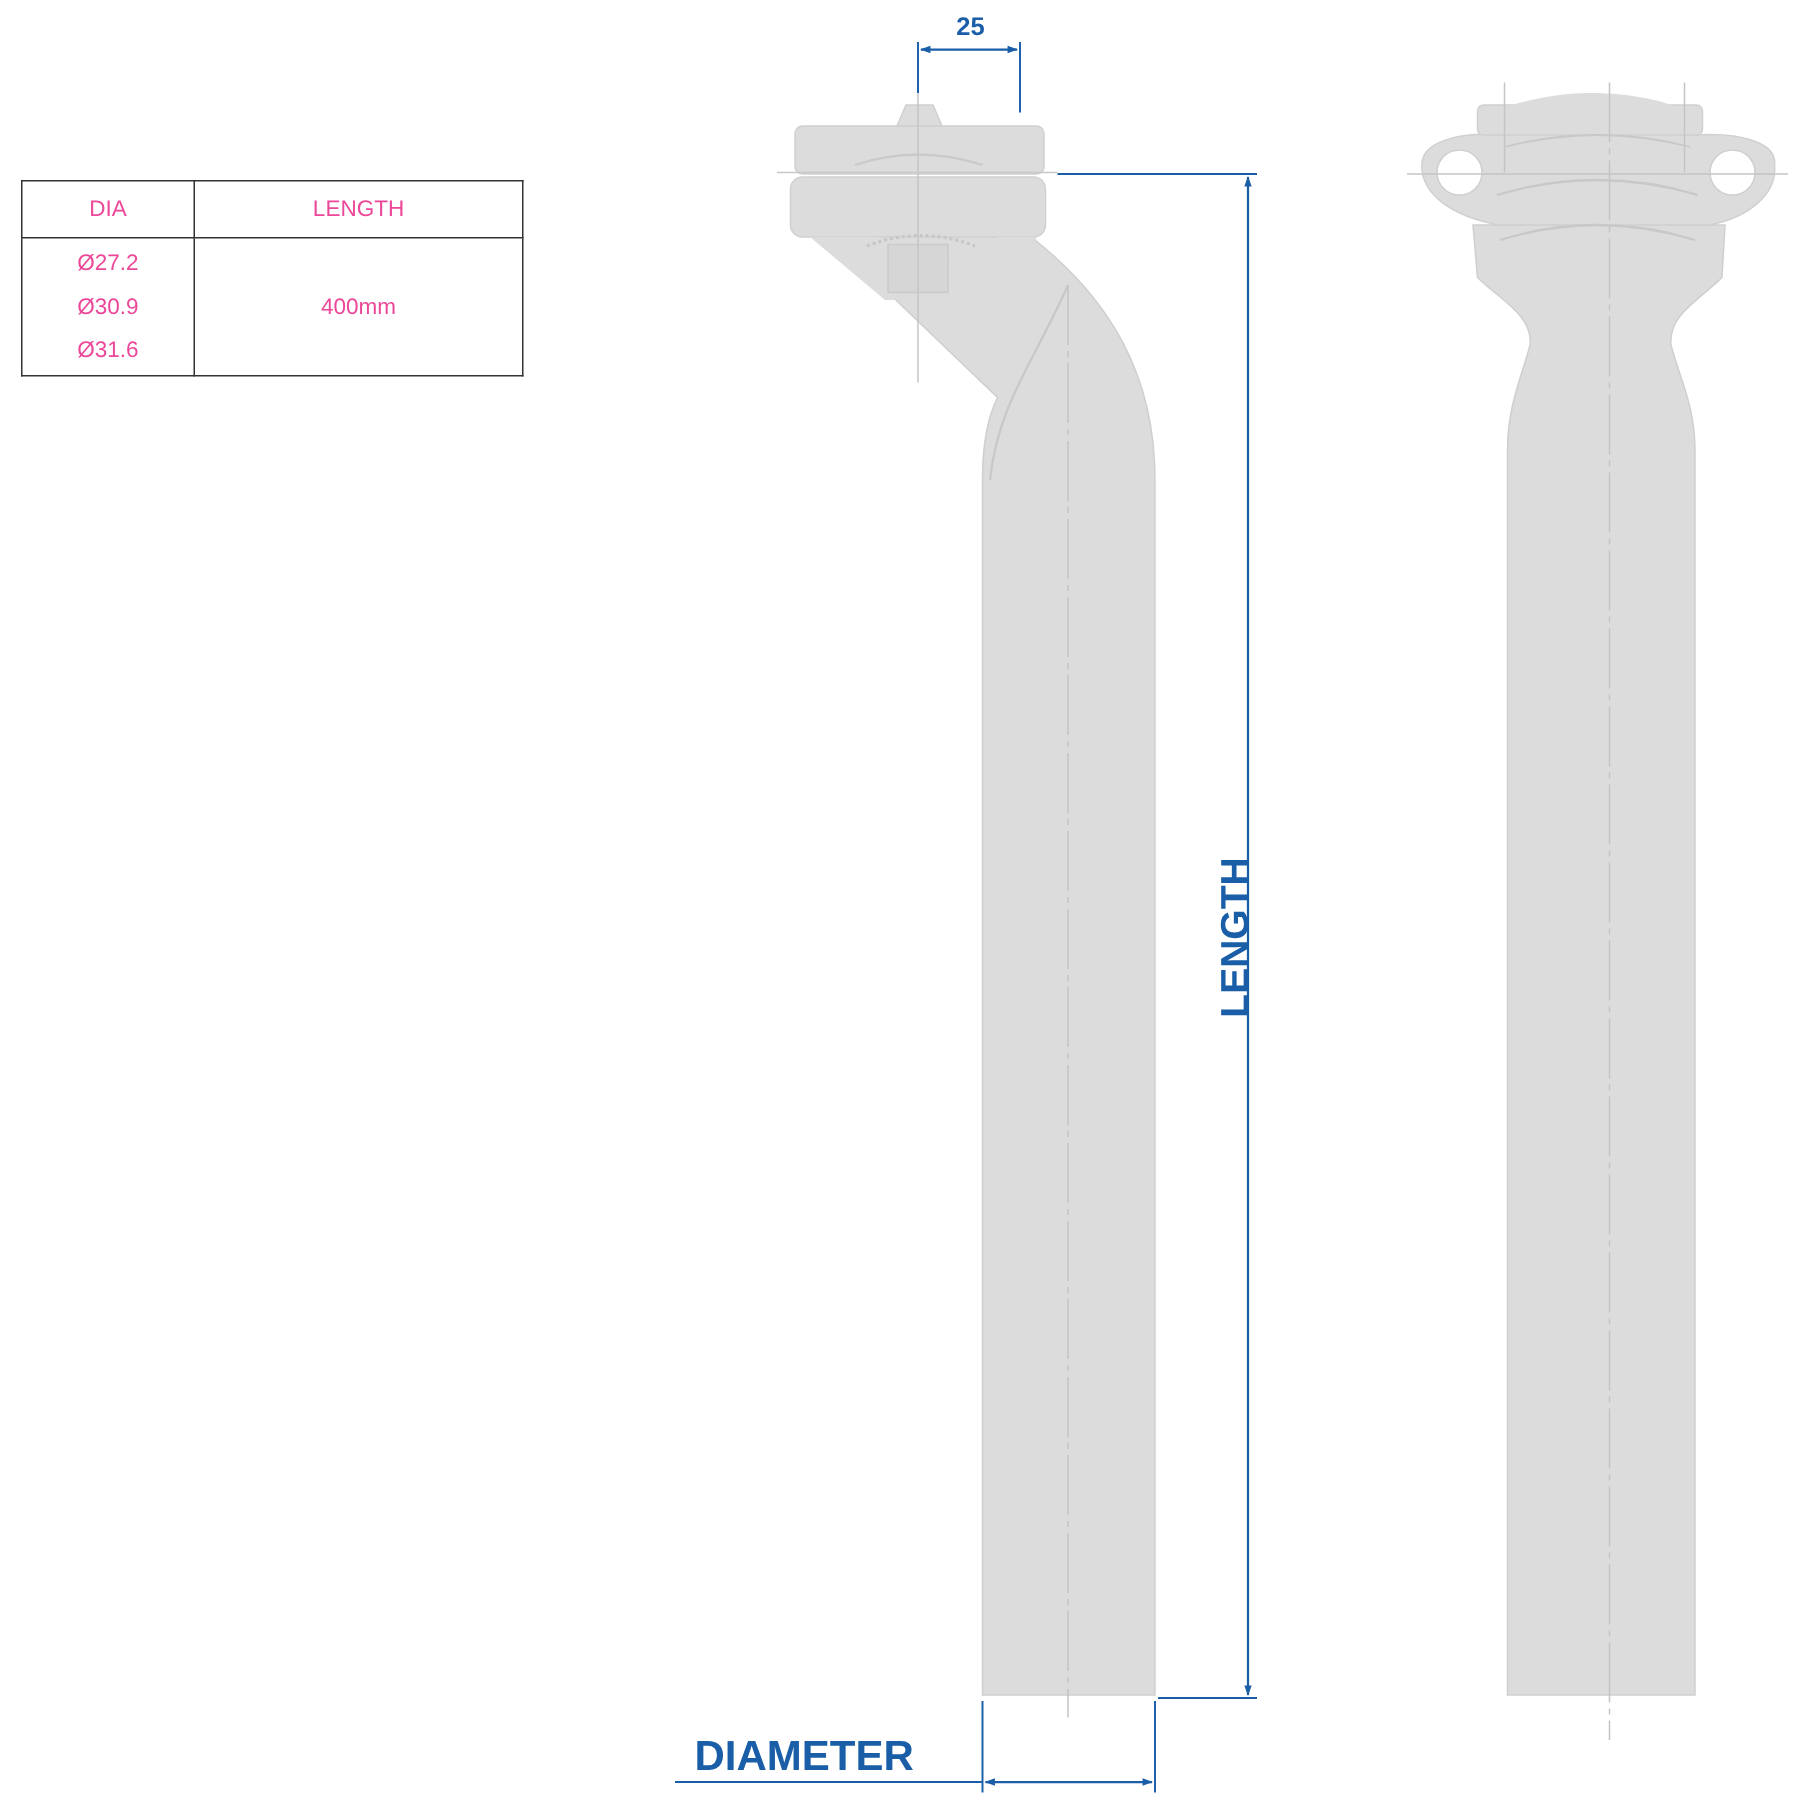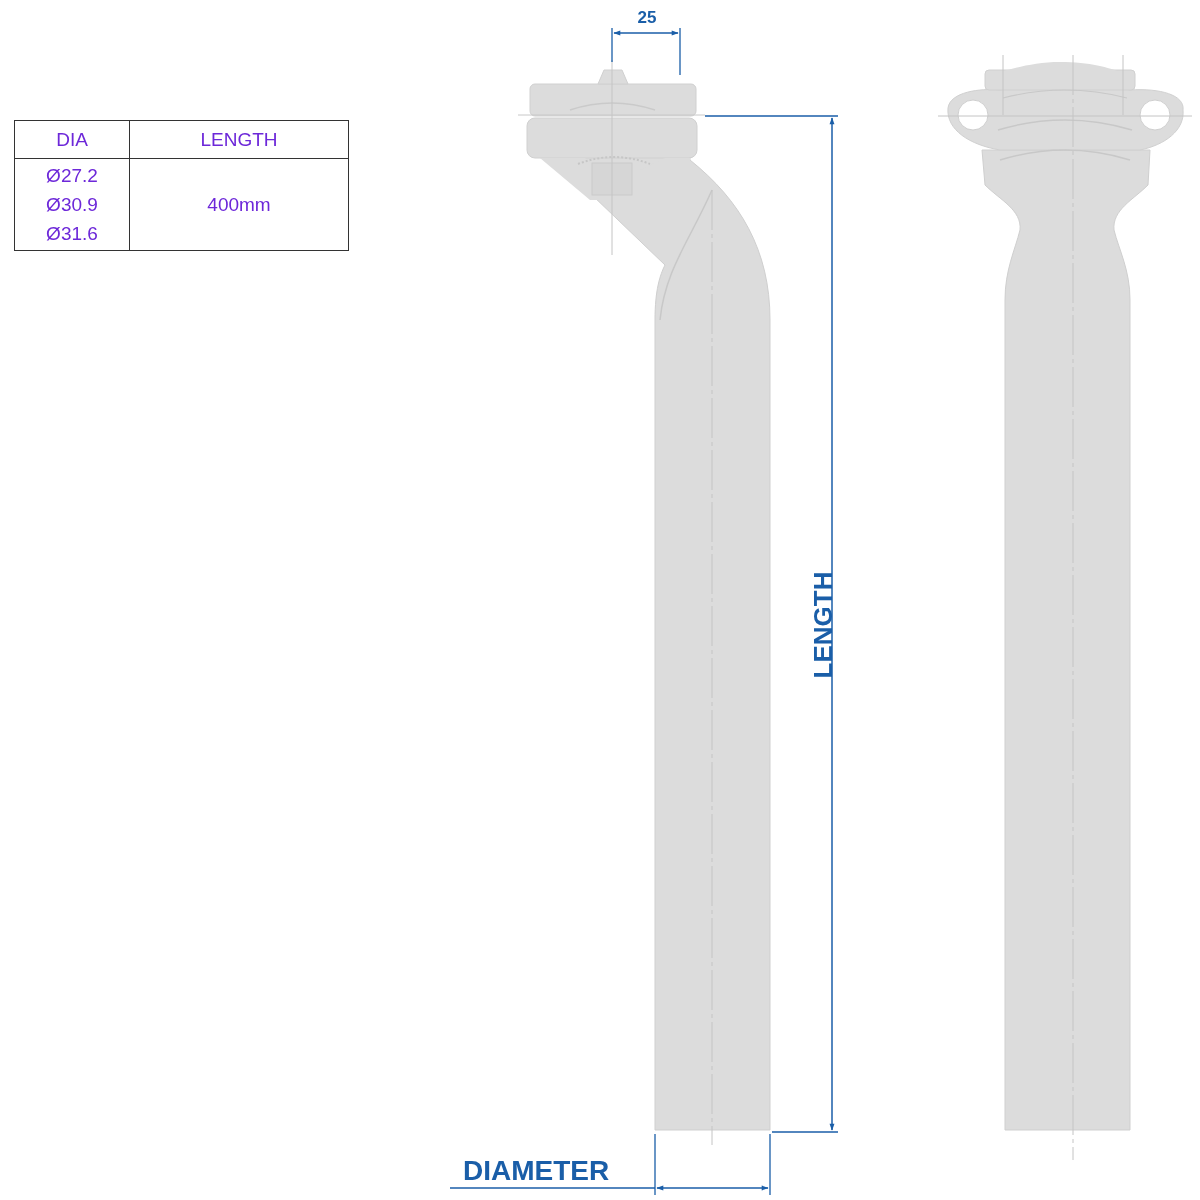--- a/index.html
+++ b/index.html
@@ -1,19 +1,19 @@
 <!DOCTYPE html>
 <html><head>
 <meta charset="utf-8">
 <style>
   html, body { margin: 0; padding: 0; background: #ffffff; }
   body { width: 1200px; height: 1200px; position: relative; overflow: hidden;
          font-family: "Liberation Sans", sans-serif; }
   .spec-table { position: absolute; left: 14px; top: 120px; border-collapse: collapse;
-                border: 1.5px solid #333; font-size: 19px; color: #6d28d9; }
+                border: 1.5px solid #333; font-size: 15px; color: #ec4899; }
   .spec-table th, .spec-table td { border: 1.5px solid #333; text-align: center; font-weight: normal; }
   .spec-table th { height: 35px; }
   .spec-table th.c1 { width: 112px; }
   .spec-table th.c2 { width: 216px; }
   .spec-table td { line-height: 29px; padding: 2px 0; }
   .dia-list div { height: 29px; }
   svg.drawing { position: absolute; left: 0; top: 0; }
   .dim-text { fill: #1a5ea8; font-weight: bold; font-family: "Liberation Sans", sans-serif; }
 </style>
 </head>

